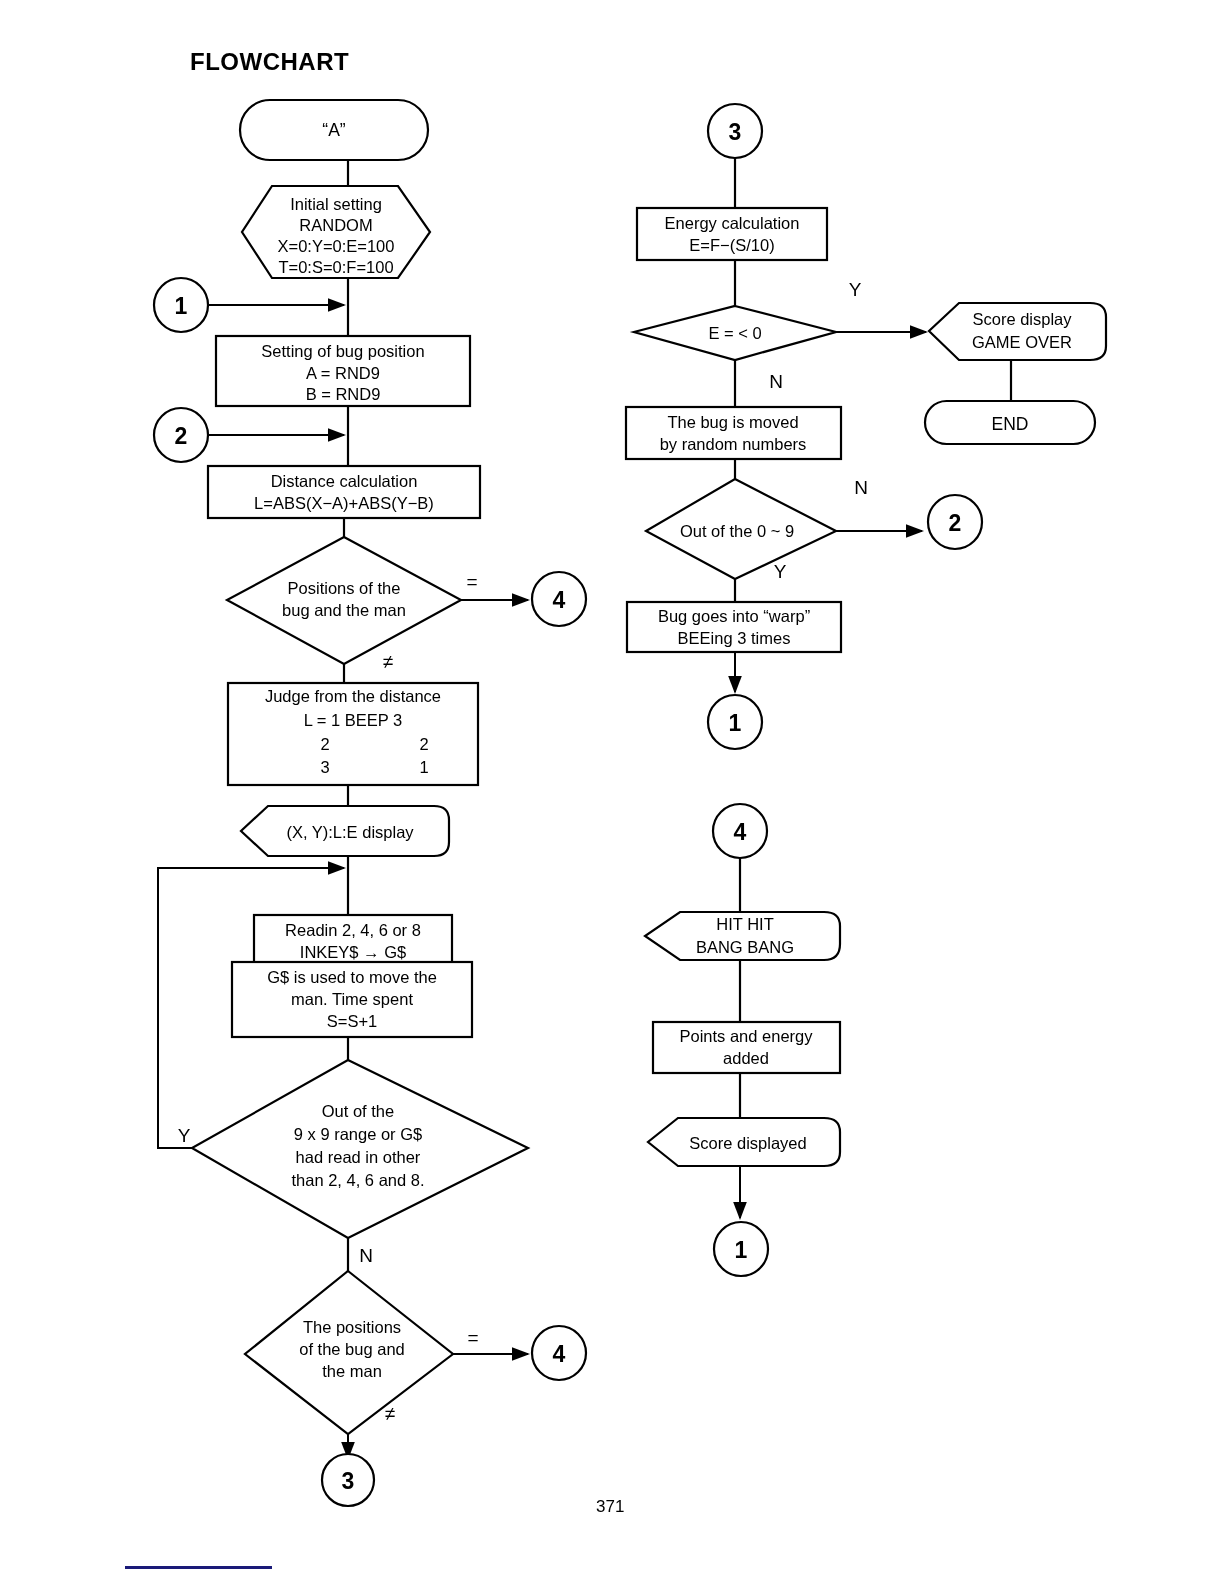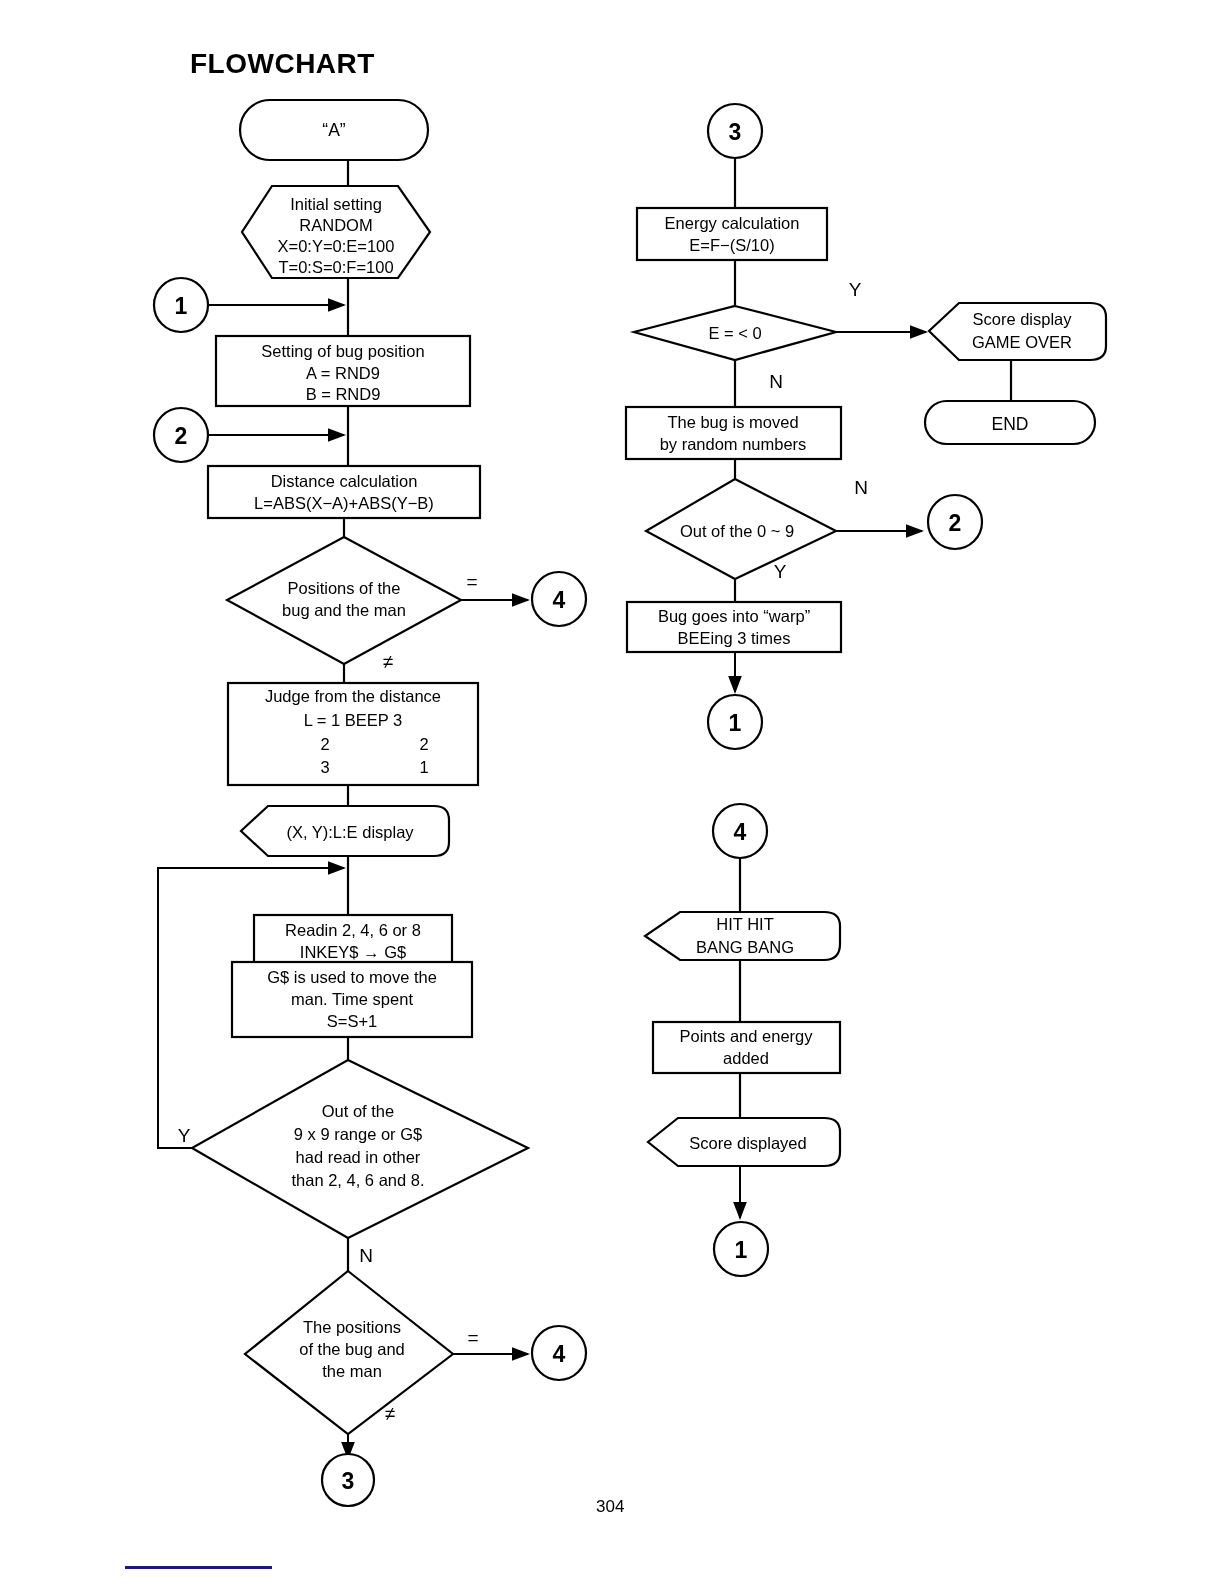--- a/index.html
+++ b/index.html
@@ -18,21 +18,21 @@
   #page {
     position: absolute;
     left: 0; top: 0;
     width: 1224px;
     height: 1584px;
   }
   #title {
     position: absolute;
     left: 190px;
     top: 48px;
-    font-size: 28px;
+    font-size: 24px;
     font-weight: bold;
     letter-spacing: 0.5px;
   }
   #pagenum {
     position: absolute;
     left: 596px;
     top: 1497px;
     font-size: 17px;
     font-weight: normal;
   }
@@ -74,21 +74,21 @@
     stroke-width: 2;
     fill: none;
   }
 </style>
 </head>
 <body>
 
 <div id="page">
 
   <div id="title">FLOWCHART</div>
-  <div id="pagenum">304</div>
+  <div id="pagenum">371</div>
   <div id="footrule"></div>
 
   <svg id="chart" viewBox="0 0 1224 1584">
     <defs>
       <marker id="arrow" markerWidth="10" markerHeight="10" refX="8" refY="3.4" orient="auto" markerUnits="strokeWidth">
         <path d="M0,0 L9,3.4 L0,6.8 z" fill="#000"></path>
       </marker>
     </defs>
 
     <rect class="shape" x="240" y="100" width="188" height="60" rx="30" ry="30"></rect>

